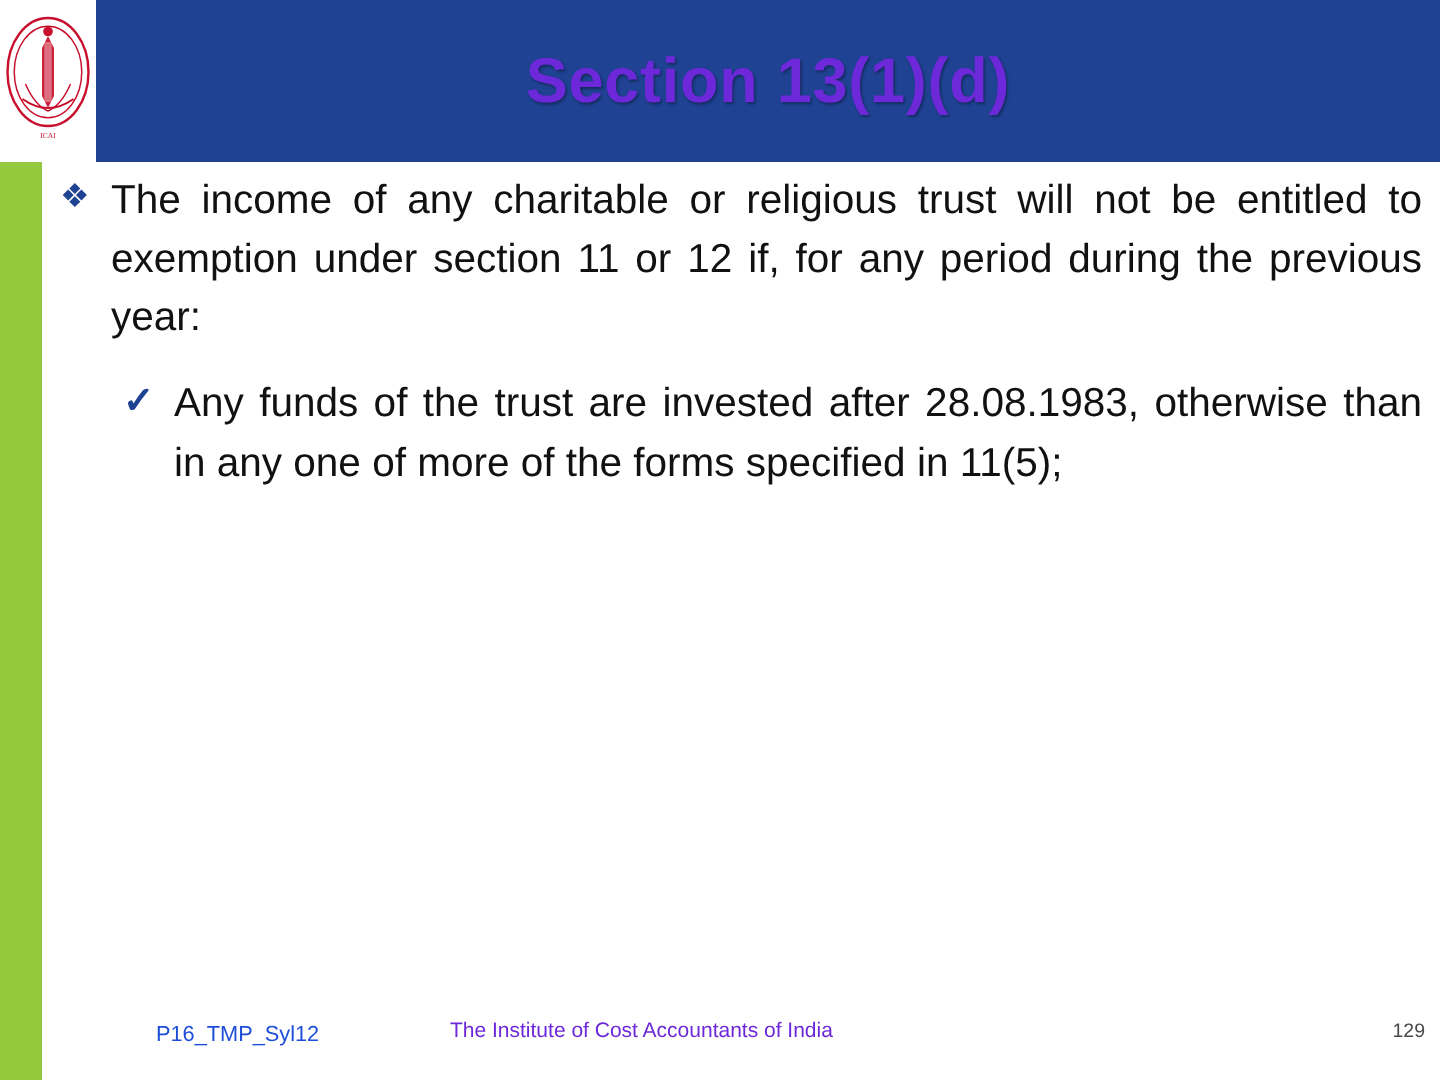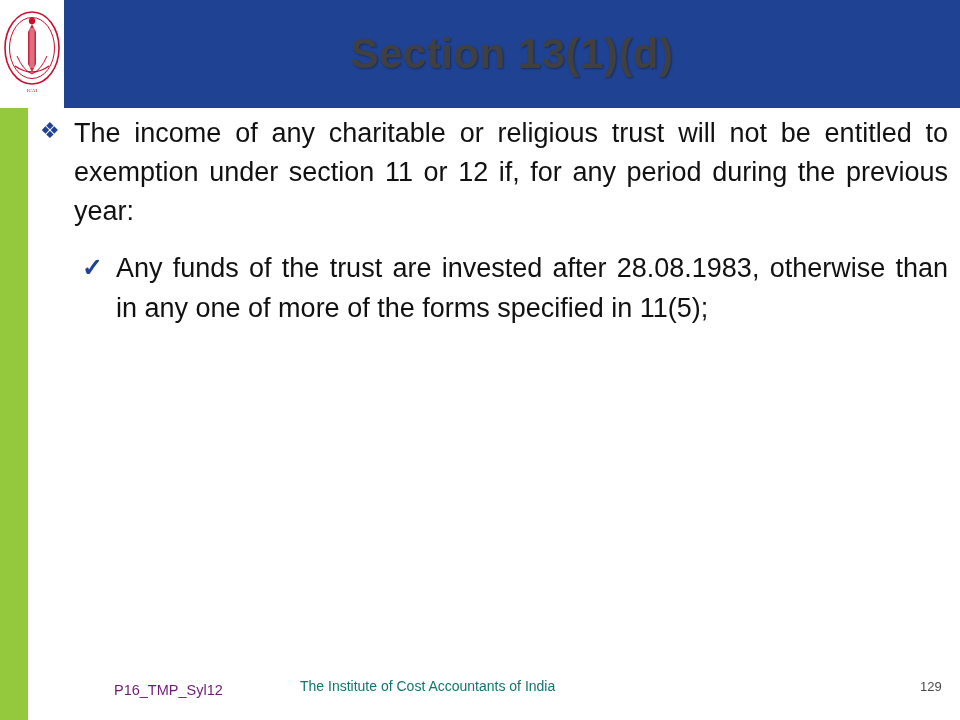--- a/index.html
+++ b/index.html
@@ -31,21 +31,21 @@
   }
   .title-text {
     position: absolute;
     left: 64px;
     top: 0;
     width: 896px;
     height: 108px;
     display: flex;
     align-items: center;
     justify-content: center;
-    color: #404040;
+    color: #6d28d9;
     font-size: 42px;
     font-weight: bold;
     letter-spacing: 0.5px;
     text-shadow: 1px 1px 2px rgba(0,0,0,0.35);
     text-align: center;
   }
   
   .logo-box {
     position: absolute;
     left: 0;
@@ -108,39 +108,38 @@
     font-size: 25px;
     color: #1f4293;
     font-weight: bold;
   }
   
   .footer-left {
     position: absolute;
     left: 104px;
     top: 682px;
     font-size: 14.5px;
-    color: #701a75;
-    margin-left: 10px;
+    color: #1d4ed8;
   }
   .footer-center {
     position: absolute;
     left: 300px;
     top: 678px;
     font-size: 14px;
-    color: #0f766e;
+    color: #6d28d9;
   }
   .page-number {
     position: absolute;
     right: 10px;
     top: 680px;
     width: 30px;
     font-size: 13px;
     color: #4a4a4a;
     line-height: 1.1;
-    text-align: left;
+    text-align: right;
     word-break: break-all;
   }
 </style>
 </head>
 <body>
 
 <div class="slide">
 
   <div class="logo-box">
     <span>

